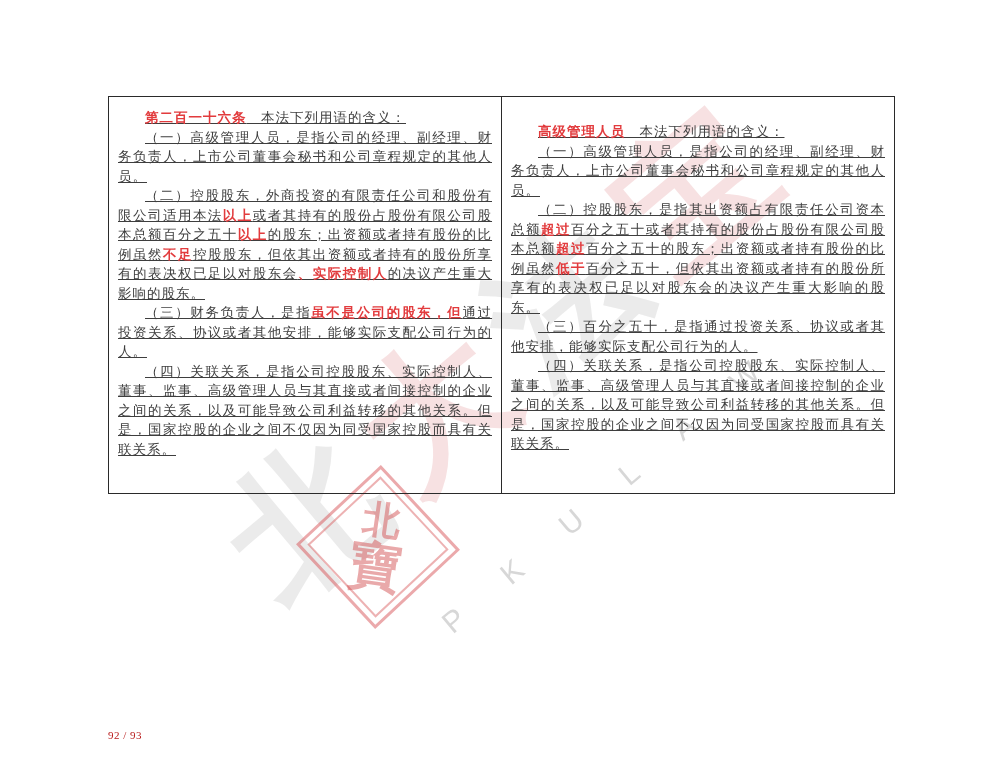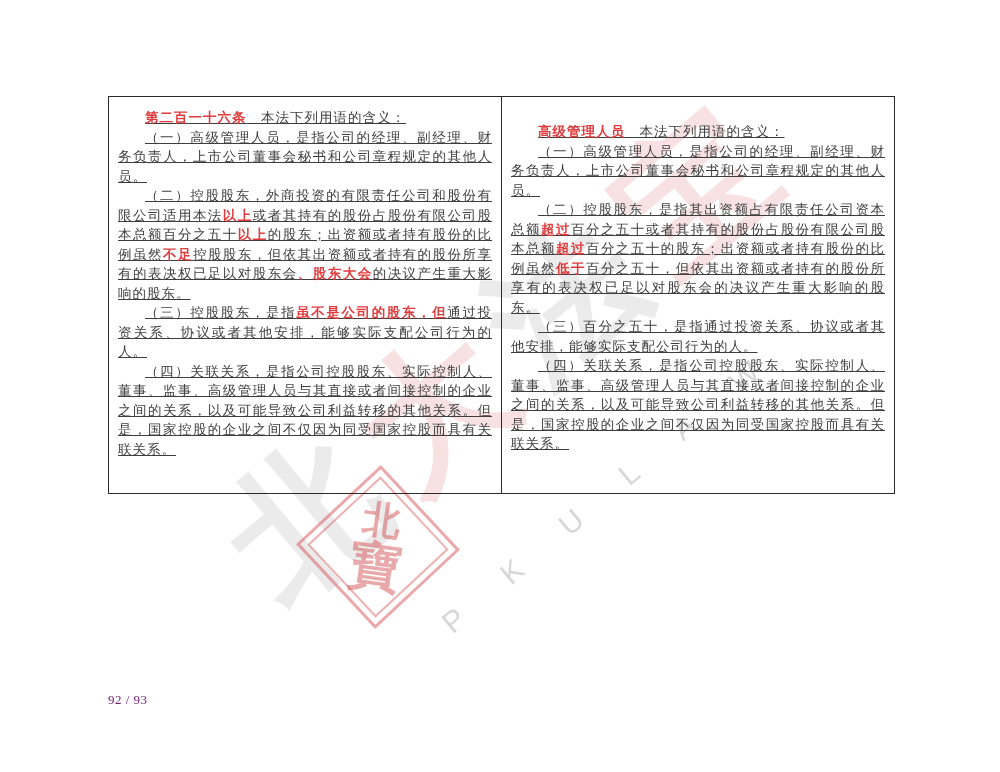--- a/index.html
+++ b/index.html
@@ -80,22 +80,22 @@
   .doc-table td.pad-extra { padding-top: 25px; }
   .doc-table tr.row-1 td { height: 397px; }
   .doc-table tr.row-2 td { height: 100px; padding-top: 20px; }
   .doc-table tr.row-3 td { height: 79px;  padding-top: 17px; }
 
   .para { margin: 0; text-indent: 2em; text-align: justify; }
   .red { color: #e23b3d; font-weight: bold; }
 
   
   .footer {
-    position: absolute; left: 108px; top: 692px; z-index: 1;
-    font-size: 13px; color: #701a75; letter-spacing: 0.5px;
+    position: absolute; left: 108px; top: 729px; z-index: 1;
+    font-size: 11px; color: #b91c1c; letter-spacing: 0.5px;
   }
 </style>
 </head>
 <body>
 
 <div class="page">
 
   <div class="watermark-layer">
     <div class="wm-big" id="wm-big">
         <span class="wm-char-gray">北</span>
@@ -112,22 +112,22 @@
       <span class="seal-bottom">寶</span>
     </div>
   </div>
 
   <table class="doc-table">
     <tbody>
       <tr class="row-1">
         <td>
             <p class="para"><span class="red">第二百一十六条</span><span>　本法下列用语的含义：</span></p>
             <p class="para"><span>（一）高级管理人员，是指公司的经理、副经理、财务负责人，上市公司董事会秘书和公司章程规定的其他人员。</span></p>
-            <p class="para"><span>（二）控股股东，外商投资的有限责任公司和股份有限公司适用本法</span><span class="red">以上</span><span>或者其持有的股份占股份有限公司股本总额百分之五十</span><span class="red">以上</span><span>的股东；出资额或者持有股份的比例虽然</span><span class="red">不足</span><span>控股股东，但依其出资额或者持有的股份所享有的表决权已足以对股东会</span><span class="red">、股东大会</span><span>的决议产生重大影响的股东。</span></p>
-            <p class="para"><span>（三）控股股东，是指</span><span class="red">虽不是公司的股东，但</span><span>通过投资关系、协议或者其他安排，能够实际支配公司行为的人。</span></p>
+            <p class="para"><span>（二）控股股东，外商投资的有限责任公司和股份有限公司适用本法</span><span class="red">以上</span><span>或者其持有的股份占股份有限公司股本总额百分之五十</span><span class="red">以上</span><span>的股东；出资额或者持有股份的比例虽然</span><span class="red">不足</span><span>控股股东，但依其出资额或者持有的股份所享有的表决权已足以对股东会</span><span class="red">、实际控制人</span><span>的决议产生重大影响的股东。</span></p>
+            <p class="para"><span>（三）财务负责人，是指</span><span class="red">虽不是公司的股东，但</span><span>通过投资关系、协议或者其他安排，能够实际支配公司行为的人。</span></p>
             <p class="para"><span>（四）关联关系，是指公司控股股东、实际控制人、董事、监事、高级管理人员与其直接或者间接控制的企业之间的关系，以及可能导致公司利益转移的其他关系。但是，国家控股的企业之间不仅因为同受国家控股而具有关联关系。</span></p>
           </td>
         <td class="pad-extra">
             <p class="para"><span class="red">高级管理人员</span><span>　本法下列用语的含义：</span></p>
             <p class="para"><span>（一）高级管理人员，是指公司的经理、副经理、财务负责人，上市公司董事会秘书和公司章程规定的其他人员。</span></p>
             <p class="para"><span>（二）控股股东，是指其出资额占有限责任公司资本总额</span><span class="red">超过</span><span>百分之五十或者其持有的股份占股份有限公司股本总额</span><span class="red">超过</span><span>百分之五十的股东；出资额或者持有股份的比例虽然</span><span class="red">低于</span><span>百分之五十，但依其出资额或者持有的股份所享有的表决权已足以对股东会的决议产生重大影响的股东。</span></p>
             <p class="para"><span>（三）百分之五十，是指通过投资关系、协议或者其他安排，能够实际支配公司行为的人。</span></p>
             <p class="para"><span>（四）关联关系，是指公司控股股东、实际控制人、董事、监事、高级管理人员与其直接或者间接控制的企业之间的关系，以及可能导致公司利益转移的其他关系。但是，国家控股的企业之间不仅因为同受国家控股而具有关联关系。</span></p>
           </td>
       </tr>

